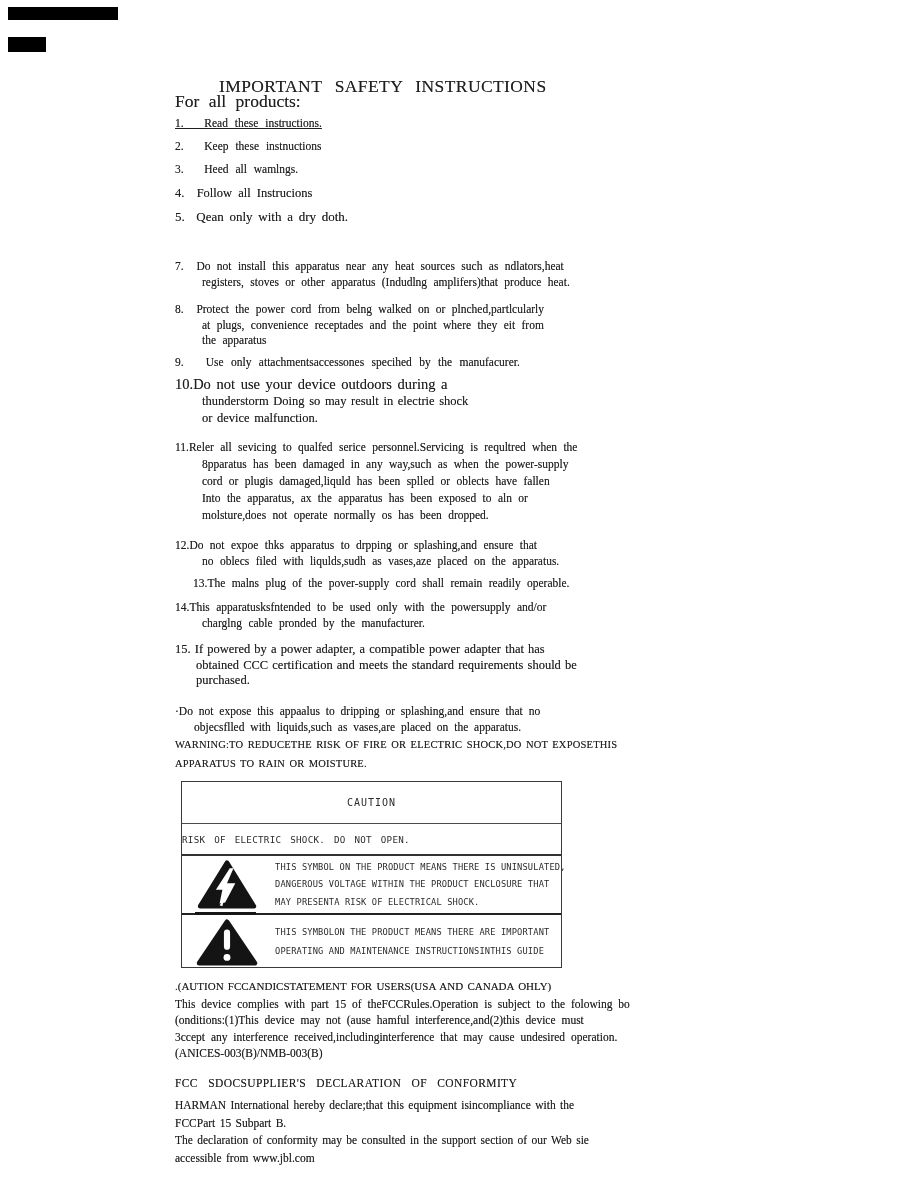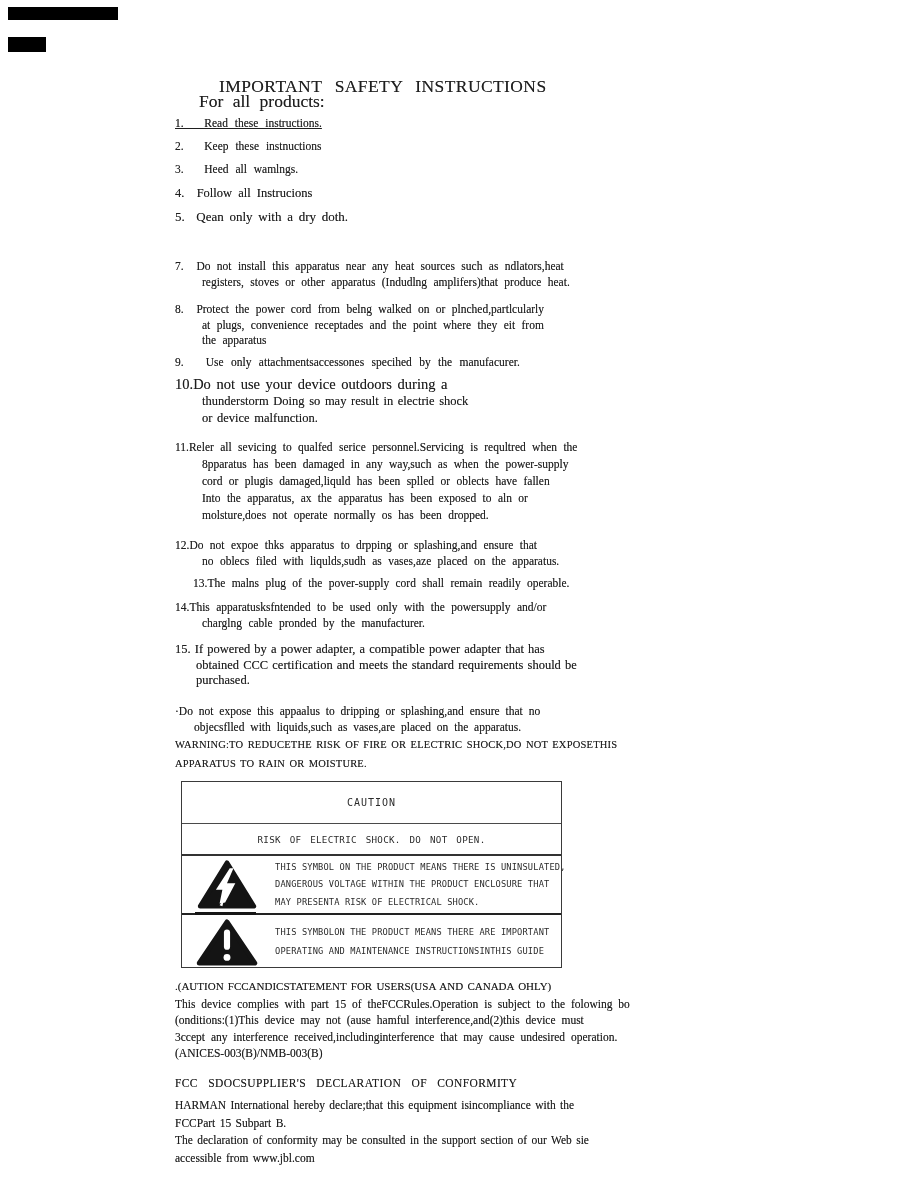--- a/index.html
+++ b/index.html
@@ -7,21 +7,21 @@
         font-family:"Liberation Serif","DejaVu Serif",serif;color:#1f1f1f;}
   .corner-mark1{position:absolute;left:8px;top:7px;width:110px;height:13px;background:#000;}
   .corner-mark2{position:absolute;left:8px;top:37px;width:38px;height:15px;background:#000;}
 
   .block{position:absolute;left:175px;width:640px;color:#1f1f1f;
          text-shadow:0 0 0.4px rgba(30,30,30,0.55);}
   .line{display:block;white-space:pre-wrap;}
   .cont{margin-left:27px;}
 
   .b-title{top:76px;font-size:17.5px;word-spacing:8px;letter-spacing:0.4px;margin-left:44px;}
-  .b-subtitle{top:91px;font-size:17.5px;word-spacing:5px;margin-left:24px;}
+  .b-subtitle{top:91px;font-size:17.5px;word-spacing:5px;}
   .b-i1{top:117px;font-size:11.5px;word-spacing:4px;text-decoration:underline;}
   .b-i2{top:140px;font-size:11.5px;word-spacing:4px;}
   .b-i3{top:163px;font-size:11.5px;word-spacing:4px;}
   .b-i4{top:186px;font-size:12.5px;word-spacing:3px;}
   .b-i5{top:209px;font-size:13px;word-spacing:2.5px;}
   .b-i6{top:233px;font-size:11.5px;word-spacing:3.5px;}
   .b-i7{top:259px;font-size:11.5px;word-spacing:3.5px;line-height:15.5px;}
   .b-i8{top:302px;font-size:11.5px;word-spacing:3.5px;line-height:15.5px;}
   .b-i9{top:356px;font-size:11.5px;word-spacing:4.5px;}
   .b-i10{top:376px;font-size:14.5px;word-spacing:2px;line-height:17px;}
@@ -34,21 +34,21 @@
   .b-i15 .cont{margin-left:21px;}
   .b-bullet{top:704px;font-size:11.5px;word-spacing:3px;line-height:15.5px;}
   .b-bullet .cont{margin-left:19px;}
   .b-warning{top:736px;font-size:10.5px;word-spacing:1.5px;line-height:18.5px;letter-spacing:0.2px;}
 
   .caution-box{position:absolute;left:181px;top:781px;width:381px;height:187px;box-sizing:border-box;
                border:1.3px solid #3a3a3a;color:#2b2b2b;
                font-family:"DejaVu Sans Mono","Liberation Mono",monospace;}
   .box-row1{height:41px;border-bottom:1px solid #4a4a4a;display:flex;align-items:center;justify-content:center;
             font-size:10px;letter-spacing:1px;}
-  .box-row2{height:30px;border-bottom:2px solid #333;display:flex;align-items:center;justify-content:center;
+  .box-row2{height:30px;border-bottom:2px solid #333;display:flex;align-items:center;
             font-size:9.2px;word-spacing:3px;letter-spacing:0.3px;}
   .box-row3{height:57px;border-bottom:2.2px solid #222;position:relative;}
   .box-row4{position:relative;height:52px;}
   .box-text{position:absolute;left:93px;top:3px;right:1px;font-size:8.7px;line-height:17.4px;
             letter-spacing:0.15px;}
   .box-text .line{white-space:pre;}
   .box-row4 .box-text{top:8px;line-height:18.5px;}
   .tri{position:absolute;}
   .row3-tri{left:15px;top:4px;}
   .row4-tri{left:14px;top:4px;}

